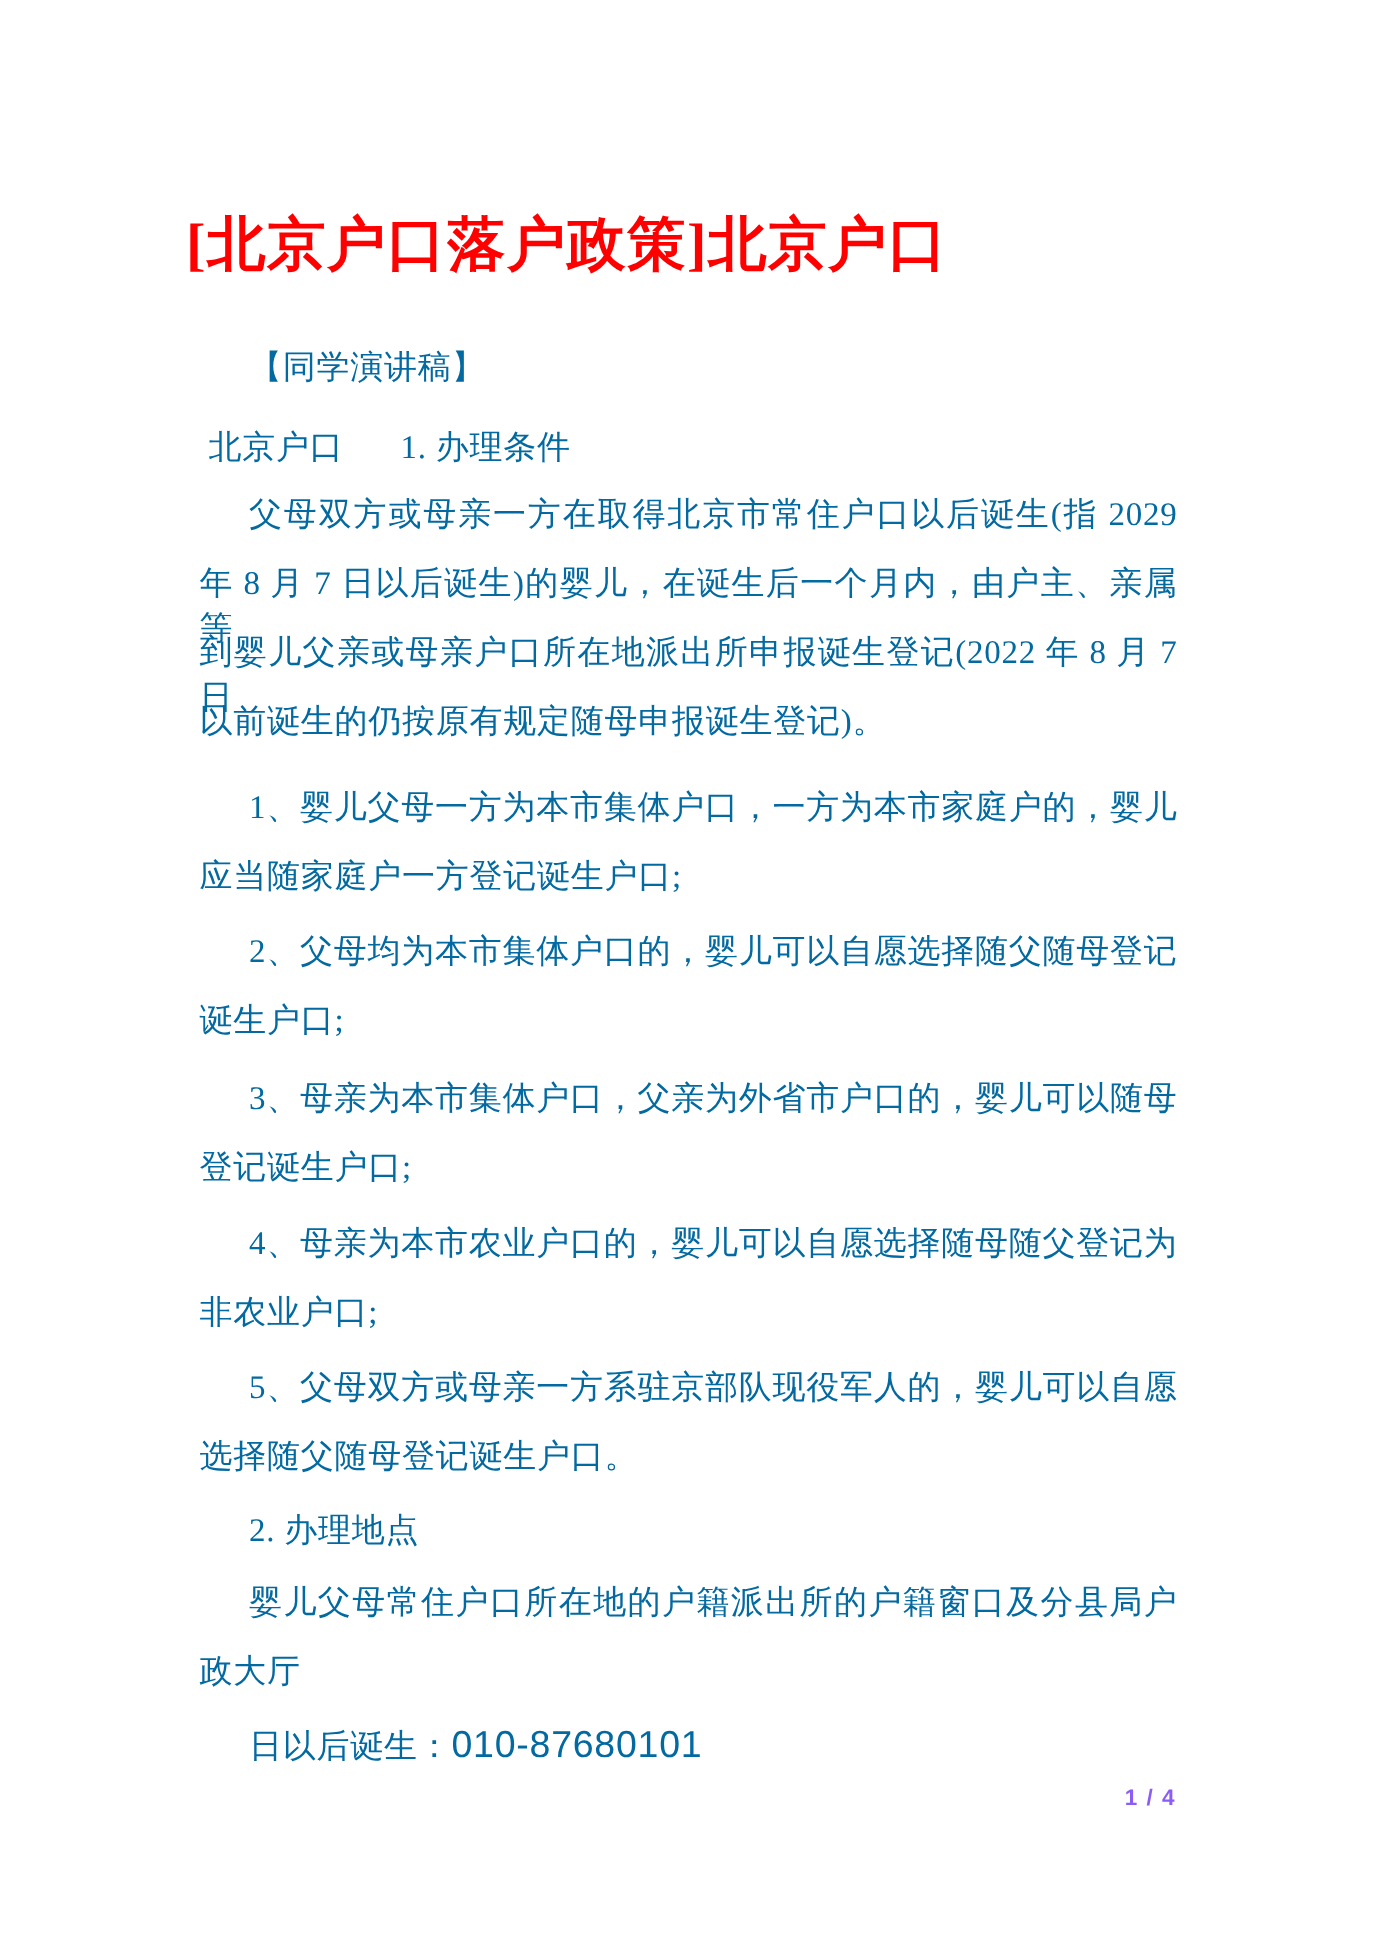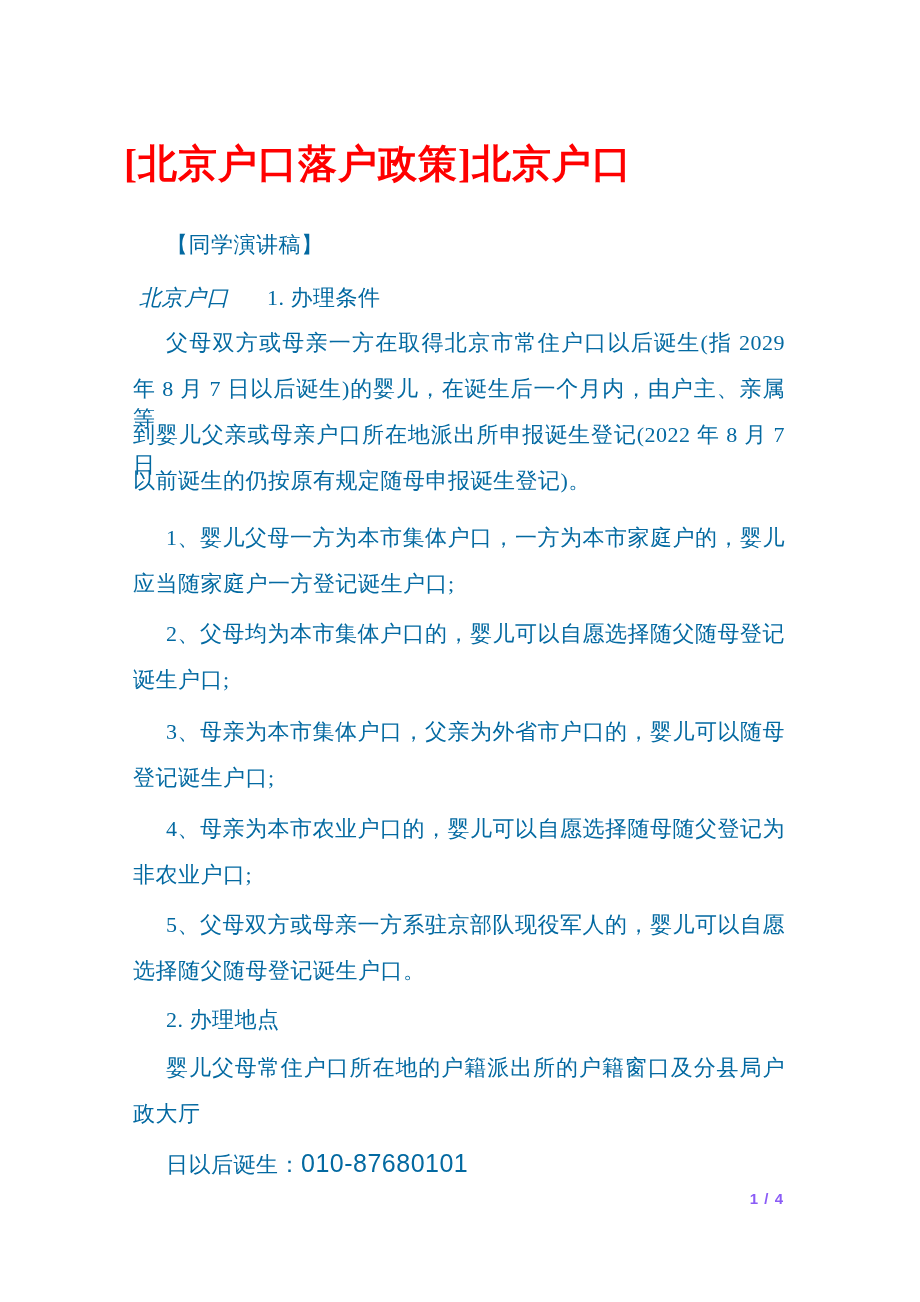--- a/index.html
+++ b/index.html
@@ -36,21 +36,21 @@
     line-height: 30px;
     color: #0369a1;
     letter-spacing: 0.5px;
   }
   .ind { text-indent: 33px; }
   .j {
     text-align: justify;
     text-align-last: justify;
     text-justify: inter-character;
   }
-  .subject-line .subject { padding-left: 6px; font-style: italic; }
+  .subject-line .subject { padding-left: 6px; }
   .subject-line .sec-title { margin-left: 38px; }
   .phone-number {
     font-family: "Liberation Sans", "DejaVu Sans", sans-serif;
     font-size: 25px;
   }
   .page-num {
     position: absolute;
     top: 1190px;
     right: 136px;
     font-family: "Liberation Sans", "DejaVu Sans", sans-serif;

